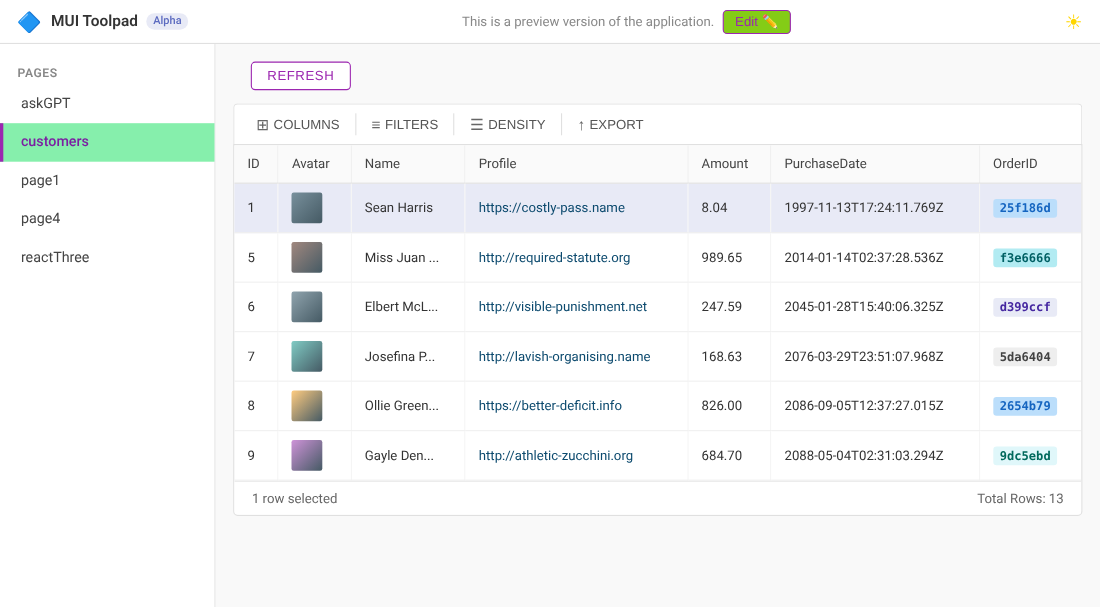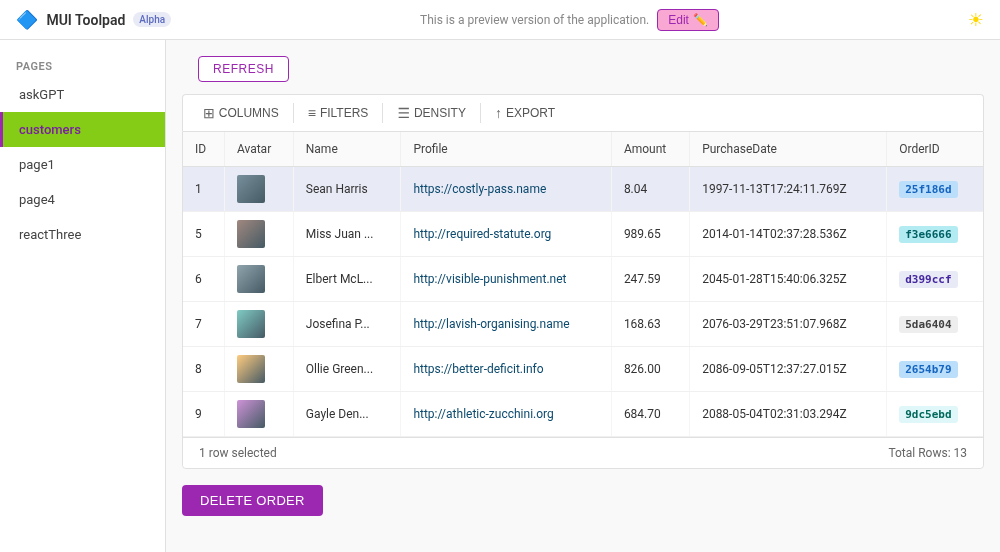--- a/index.html
+++ b/index.html
@@ -14,44 +14,44 @@
     .topbar-left { display: flex; align-items: center; gap: 8px; }
     .topbar-logo { color: #5c6bc0; font-size: 18px; }
     .topbar-title { font-weight: 600; font-size: 14px; color: #333; }
     .topbar-alpha {
       background: #e8eaf6; color: #5c6bc0; font-size: 10px;
       padding: 2px 6px; border-radius: 10px; font-weight: 500;
     }
     .topbar-center { font-size: 12px; color: #888; display: flex; align-items: center; gap: 8px; }
     .edit-btn {
       display: flex; align-items: center; gap: 4px;
-      border: 1px solid #9c27b0; color: #9c27b0; background: #f9a8d4;
+      border: 1px solid #9c27b0; color: #9c27b0; background: #84cc16;
       padding: 3px 10px; border-radius: 4px; cursor: pointer; font-size: 12px; text-align: right;
     }
     .topbar-right { display: flex; align-items: center; }
     .theme-icon { color: #ffd600; font-size: 18px; cursor: pointer; }
 
     
     .layout { display: flex; height: calc(100vh - 40px); }
 
     
     .sidebar {
-      width: 166px; background: #fff; border-right: 1px solid #e0e0e0;
+      width: 196px; background: #fff; border-right: 1px solid #e0e0e0;
       padding: 12px 0; flex-shrink: 0;
     }
     .sidebar-section-label {
       font-size: 11px; font-weight: 600; color: #888;
       padding: 8px 16px 4px; text-transform: uppercase; letter-spacing: 0.5px;
     }
     .sidebar-item {
       padding: 10px 16px; cursor: pointer; font-size: 13px; color: #444;
       border-left: 3px solid transparent;
     }
     .sidebar-item.active {
-      background: #84cc16; color: #7b1fa2; font-weight: 500;
+      background: #86efac; color: #7b1fa2; font-weight: 500;
       border-left: 3px solid #9c27b0;
     }
 
     
     .main { flex: 1; overflow: auto; padding: 16px; background: #f9f9f9; }
 
     
     .toolbar { margin-bottom: 12px; }
     .refresh-btn {
       border: 1px solid #9c27b0; color: #9c27b0; background: #fff;
@@ -263,18 +263,15 @@
             </tr>
           </tbody>
       </table>
 
       <div class="table-footer">
         <span>1 row selected</span>
         <span>Total Rows: 13</span>
       </div>
     </div>
 
-    <div class="bottom-actions">
-      <button class="delete-btn">DELETE ORDER</button>
-    </div>
 
   </div>
 </div>
 
 </body></html>

